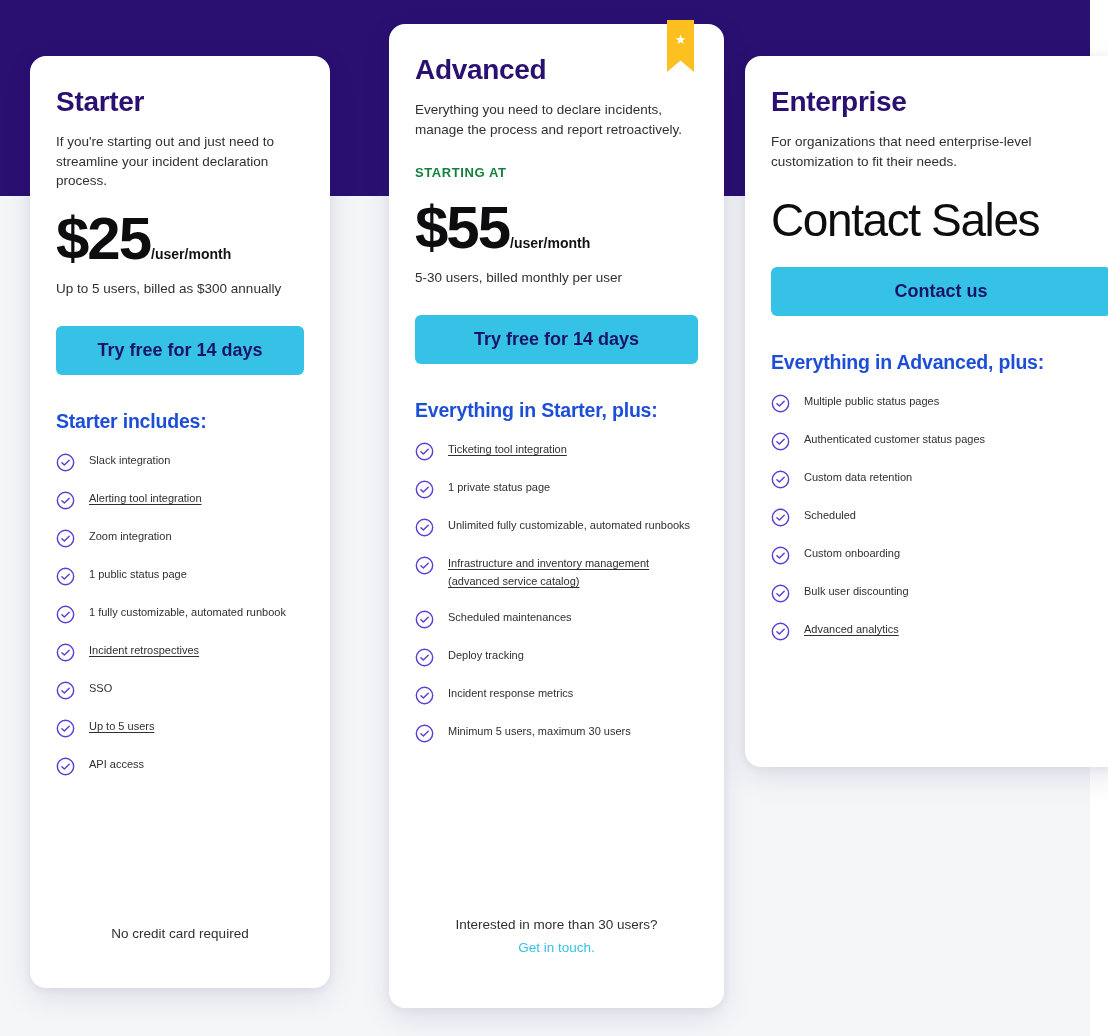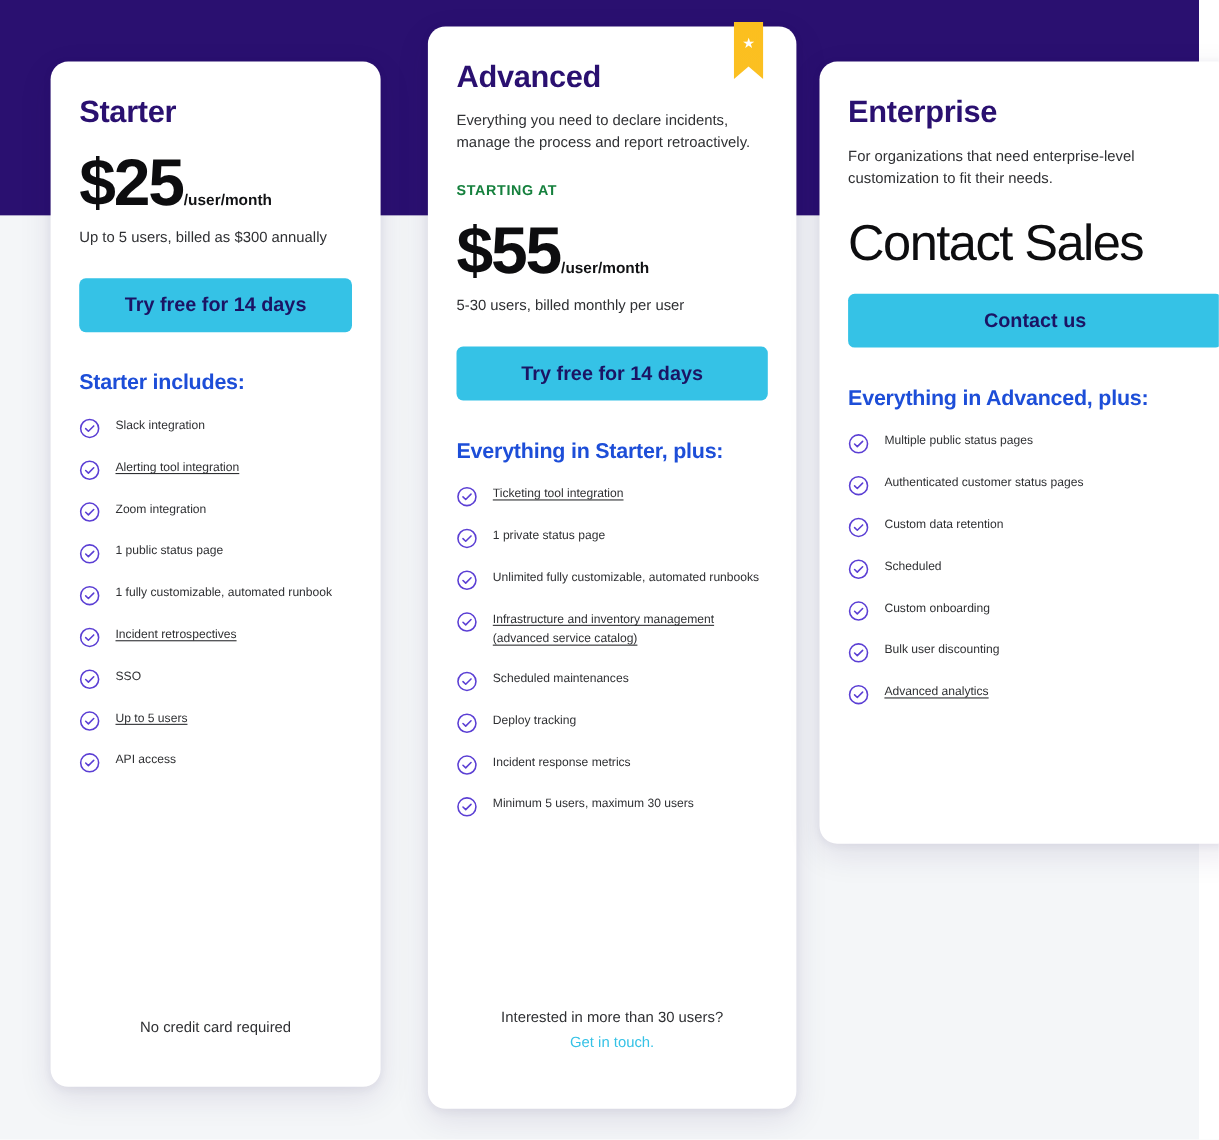--- a/index.html
+++ b/index.html
@@ -53,21 +53,21 @@
   .card {
     position: absolute;
     background: #ffffff;
     border-radius: 16px;
     box-shadow: 0 10px 30px rgba(40, 20, 90, 0.10),
                 0 2px 8px rgba(40, 20, 90, 0.06);
     padding: 30px 26px 0 26px;
     overflow: visible;
   }
 
-  .card--starter   { left: 46px;  top: 56px;  width: 300px; height: 932px; }
+  .card--starter   { left: 30px;  top: 56px;  width: 300px; height: 932px; }
   .card--advanced  { left: 389px; top: 24px;  width: 335px; height: 984px; }
   .card--enterprise{ left: 745px; top: 56px;  width: 392px; height: 711px; }
 
   
   .ribbon {
     position: absolute;
     top: -4px;
     right: 30px;
     width: 27px;
     height: 52px;
@@ -212,20 +212,21 @@
 <body>
 
 <div class="bg-purple"></div>
 <div class="bg-light"></div>
 <div class="bg-right-white"></div>
 
 <div class="cards">
 
   <section class="card card--starter">
     <h2 class="plan-name">Starter</h2>
+    <p class="plan-desc">If you're starting out and just need to streamline your incident declaration process.</p>
 
     <div class="price-row">
       <span class="price-amount">$25</span>
       <span class="price-unit">/user/month</span>
     </div>
     <p class="price-note">Up to 5 users, billed as $300 annually</p>
 
     <button class="cta">Try free for 14 days</button>
 
     <h3 class="includes-title">Starter includes:</h3>

